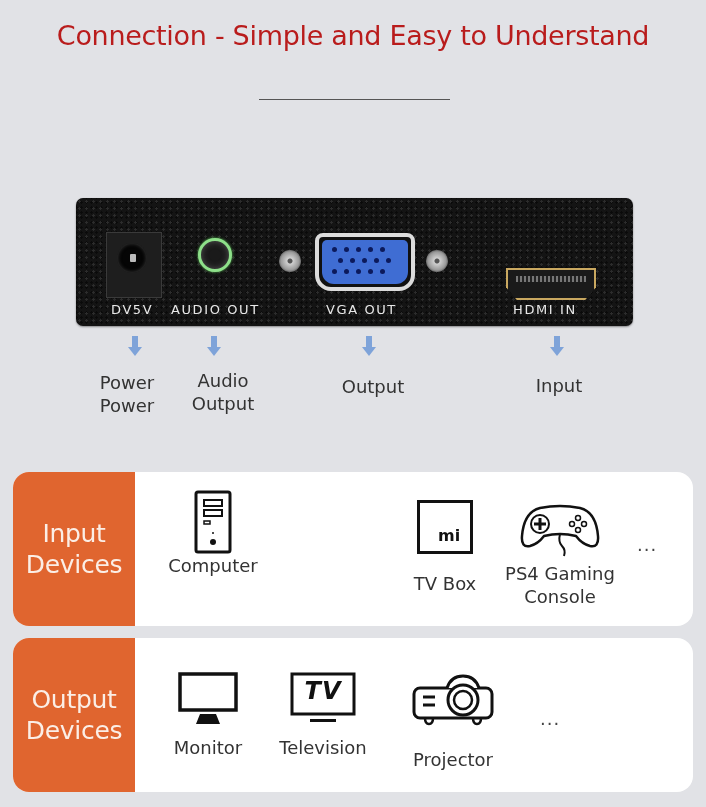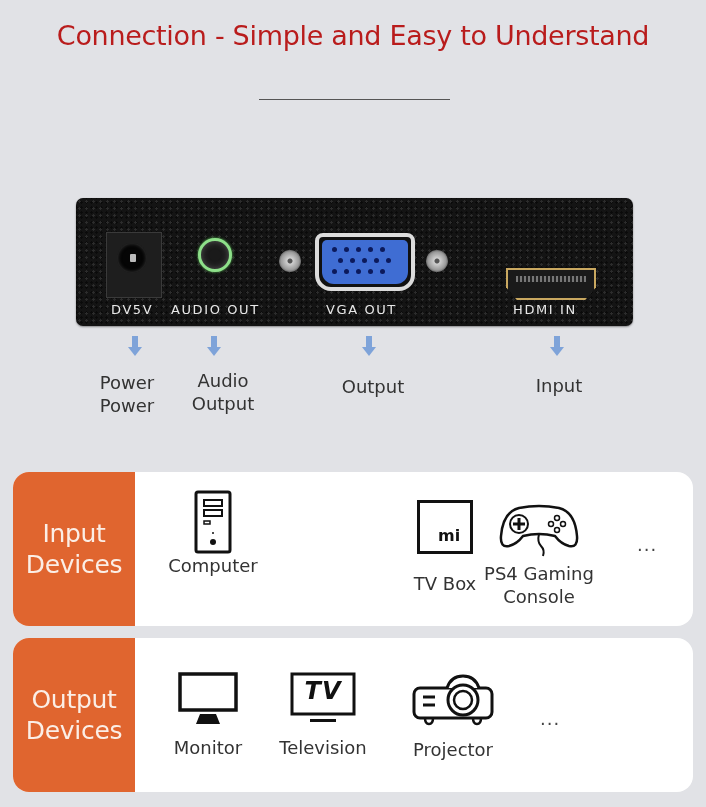--- a/index.html
+++ b/index.html
@@ -202,21 +202,21 @@
   </div>
 
 
   <div class="item" style="left:392px;top:28px;width:80px">
     <div style="margin:0 auto;width:56px;height:54px;border:3px solid #111;box-sizing:border-box;position:relative">
       <span style="position:absolute;left:18px;bottom:6px;font-size:16px;font-weight:bold;color:#111;letter-spacing:0">mi</span>
     </div>
     <div class="item-label" style="margin-top:18px">TV Box</div>
   </div>
 
-  <div class="item" style="left:466px;top:30px;width:120px">
+  <div class="item" style="left:487px;top:30px;width:120px">
     <div style="margin:0 auto;width:80px">
       <svg width="80" height="56" viewBox="0 0 80 56">
         <path d="M20 6 Q40 2 60 6 Q76 10 78 34 Q79 46 70 44 Q62 42 56 34 Q40 30 24 34 Q18 42 10 44 Q1 46 2 34 Q4 10 20 6 Z" fill="none" stroke="#111" stroke-width="2.5"></path>
         <circle cx="20" cy="22" r="9" fill="none" stroke="#111" stroke-width="2"></circle>
         <path d="M20 16 V28 M14 22 H26" stroke="#111" stroke-width="3"></path>
         <circle cx="58" cy="16" r="2.5" fill="none" stroke="#111" stroke-width="1.5"></circle>
         <circle cx="58" cy="28" r="2.5" fill="none" stroke="#111" stroke-width="1.5"></circle>
         <circle cx="52" cy="22" r="2.5" fill="none" stroke="#111" stroke-width="1.5"></circle>
         <circle cx="64" cy="22" r="2.5" fill="none" stroke="#111" stroke-width="1.5"></circle>
         <path d="M40 32 Q38 40 42 44 Q46 48 44 54" fill="none" stroke="#111" stroke-width="2"></path>
@@ -262,17 +262,17 @@
     <div style="margin:0 auto;width:84px">
       <svg width="84" height="56" viewBox="0 0 84 56">
         <rect x="3" y="16" width="78" height="30" rx="6" fill="none" stroke="#111" stroke-width="3"></rect>
         <path d="M36 16 Q40 4 52 4 Q64 4 68 16" fill="#fff" stroke="#111" stroke-width="3"></path>
         <circle cx="52" cy="28" r="15" fill="#fff" stroke="#111" stroke-width="3"></circle>
         <circle cx="52" cy="28" r="9" fill="none" stroke="#111" stroke-width="2.5"></circle>
         <path d="M12 25 H24 M12 33 H24" stroke="#111" stroke-width="3"></path>
         <path d="M14 46 Q14 52 18 52 Q22 52 22 46 M62 46 Q62 52 66 52 Q70 52 70 46" fill="none" stroke="#111" stroke-width="2.5"></path>
       </svg>
     </div>
-    <div class="item-label" style="margin-top:10px">Projector</div>
+    <div class="item-label" style="margin-top:20px">Projector</div>
   </div>
 
   <div class="ellipsis" style="left:527px;top:70px">...</div>
 </div>
 
 </body></html>

